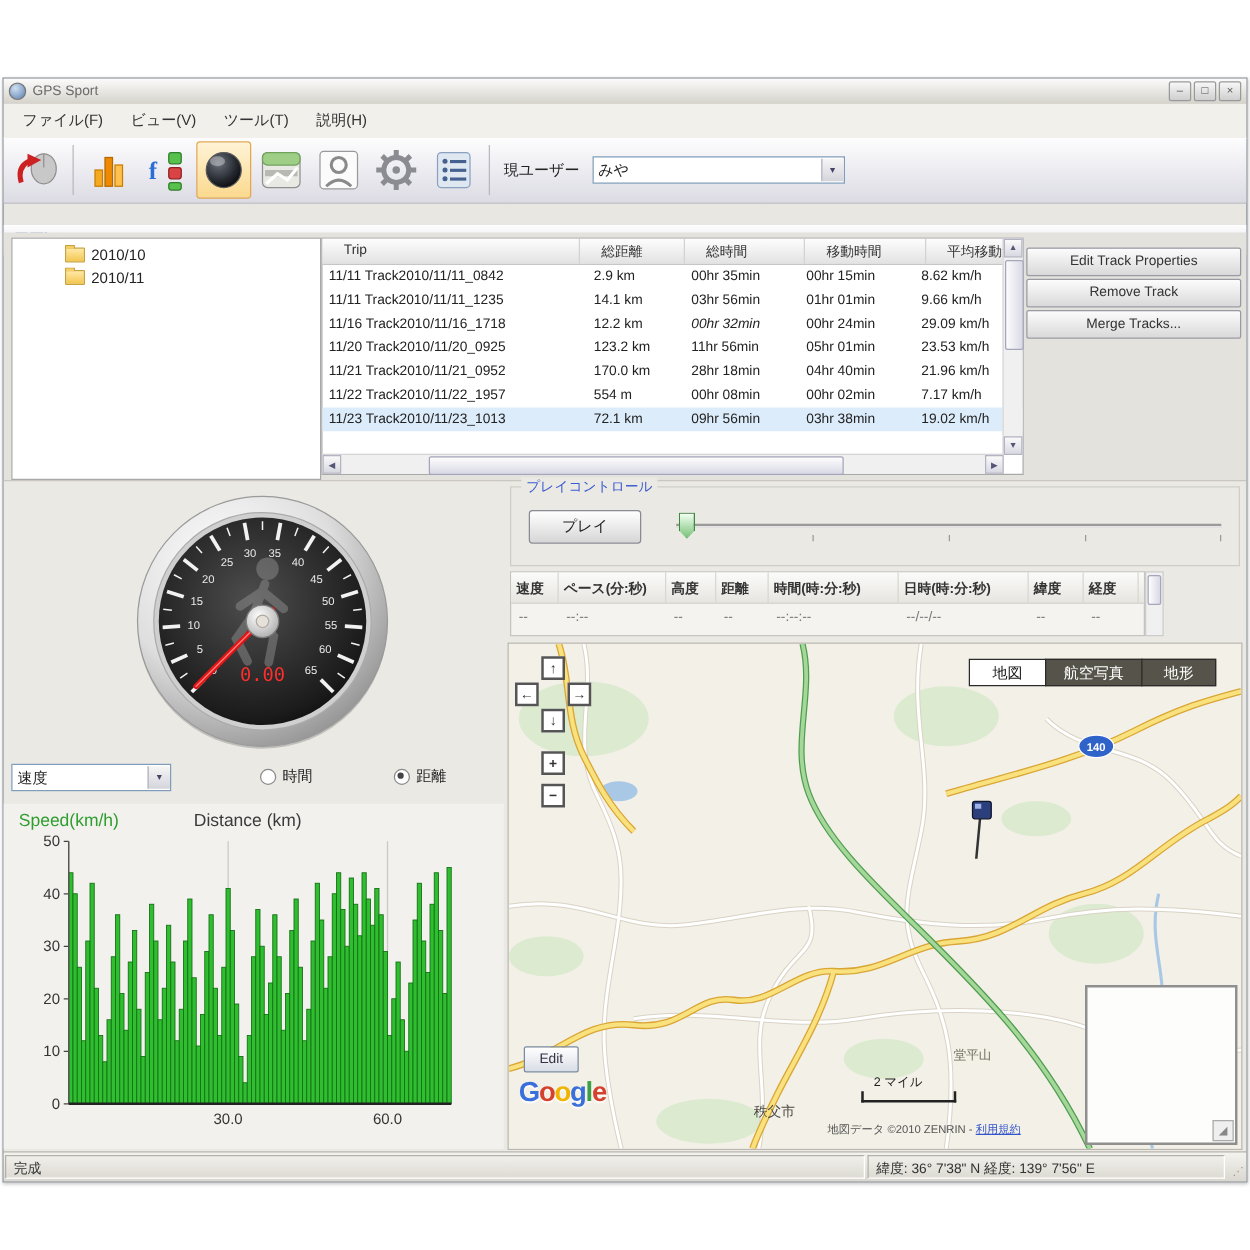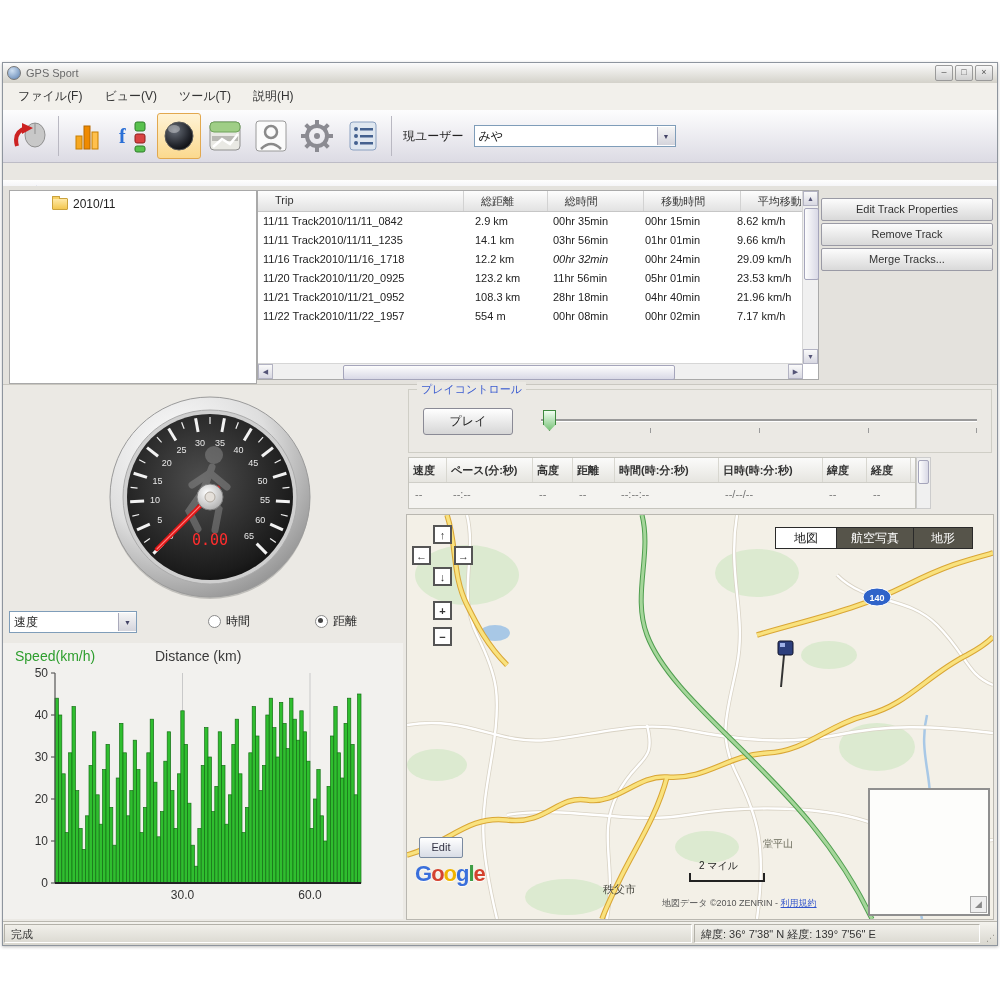--- a/index.html
+++ b/index.html
@@ -246,20 +246,24 @@
       <span class="arrow">▼</span>
     </div>
   </div>
 
   <div class="section-header">
     <span>履歴記録</span>
   </div>
 
   <div class="upper">
     <div class="tree-panel" id="tree-panel">
+        <div class="tree-item">
+          <span class="folder"></span>
+          <span>2010/10</span>
+        </div>
         <div class="tree-item">
           <span class="folder"></span>
           <span>2010/11</span>
         </div>
       </div>
 
     <div class="table-panel">
       <div class="tt-header" id="tt-header">
           <div class="tt-hcell" style="width: 212px;">Trip</div>
           <div class="tt-hcell" style="width: 78px;">総距離</div>
@@ -291,31 +295,38 @@
           </div>
           <div class="tt-row">
             <div class="tt-cell" style="width: 212px;">11/20 Track2010/11/20_0925</div>
             <div class="tt-cell" style="width: 78px;">123.2 km</div>
             <div class="tt-cell" style="width: 92px;">11hr 56min</div>
             <div class="tt-cell" style="width: 92px;">05hr 01min</div>
             <div class="tt-cell" style="width: 71px;">23.53 km/h</div>
           </div>
           <div class="tt-row">
             <div class="tt-cell" style="width: 212px;">11/21 Track2010/11/21_0952</div>
-            <div class="tt-cell" style="width: 78px;">108.3 km</div>
+            <div class="tt-cell" style="width: 78px;">170.0 km</div>
             <div class="tt-cell" style="width: 92px;">28hr 18min</div>
             <div class="tt-cell" style="width: 92px;">04hr 40min</div>
             <div class="tt-cell" style="width: 71px;">21.96 km/h</div>
           </div>
           <div class="tt-row">
             <div class="tt-cell" style="width: 212px;">11/22 Track2010/11/22_1957</div>
             <div class="tt-cell" style="width: 78px;">554 m</div>
             <div class="tt-cell" style="width: 92px;">00hr 08min</div>
             <div class="tt-cell" style="width: 92px;">00hr 02min</div>
             <div class="tt-cell" style="width: 71px;">7.17 km/h</div>
+          </div>
+          <div class="tt-row sel">
+            <div class="tt-cell" style="width: 212px;">11/23 Track2010/11/23_1013</div>
+            <div class="tt-cell" style="width: 78px;">72.1 km</div>
+            <div class="tt-cell" style="width: 92px;">09hr 56min</div>
+            <div class="tt-cell" style="width: 92px;">03hr 38min</div>
+            <div class="tt-cell" style="width: 71px;">19.02 km/h</div>
           </div>
         </div>
       <div class="vscroll">
         <div class="sc-btn">▲</div>
         <div class="v-thumb"></div>
         <div class="sc-btn" style="position:absolute;bottom:0;">▼</div>
       </div>
       <div class="hscroll">
         <div class="sc-btn">◀</div>
         <div class="h-thumb"></div>

